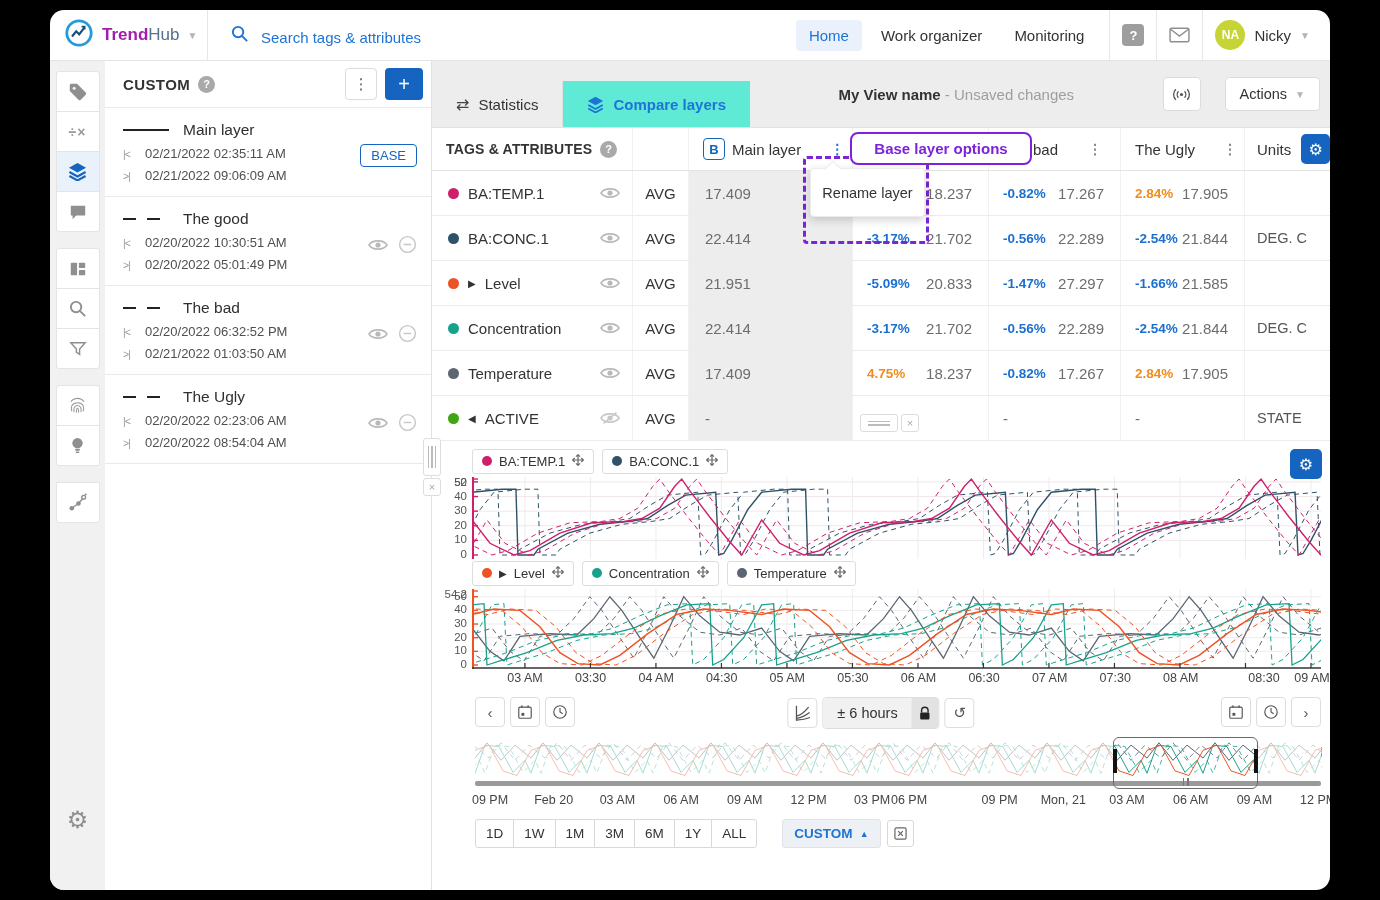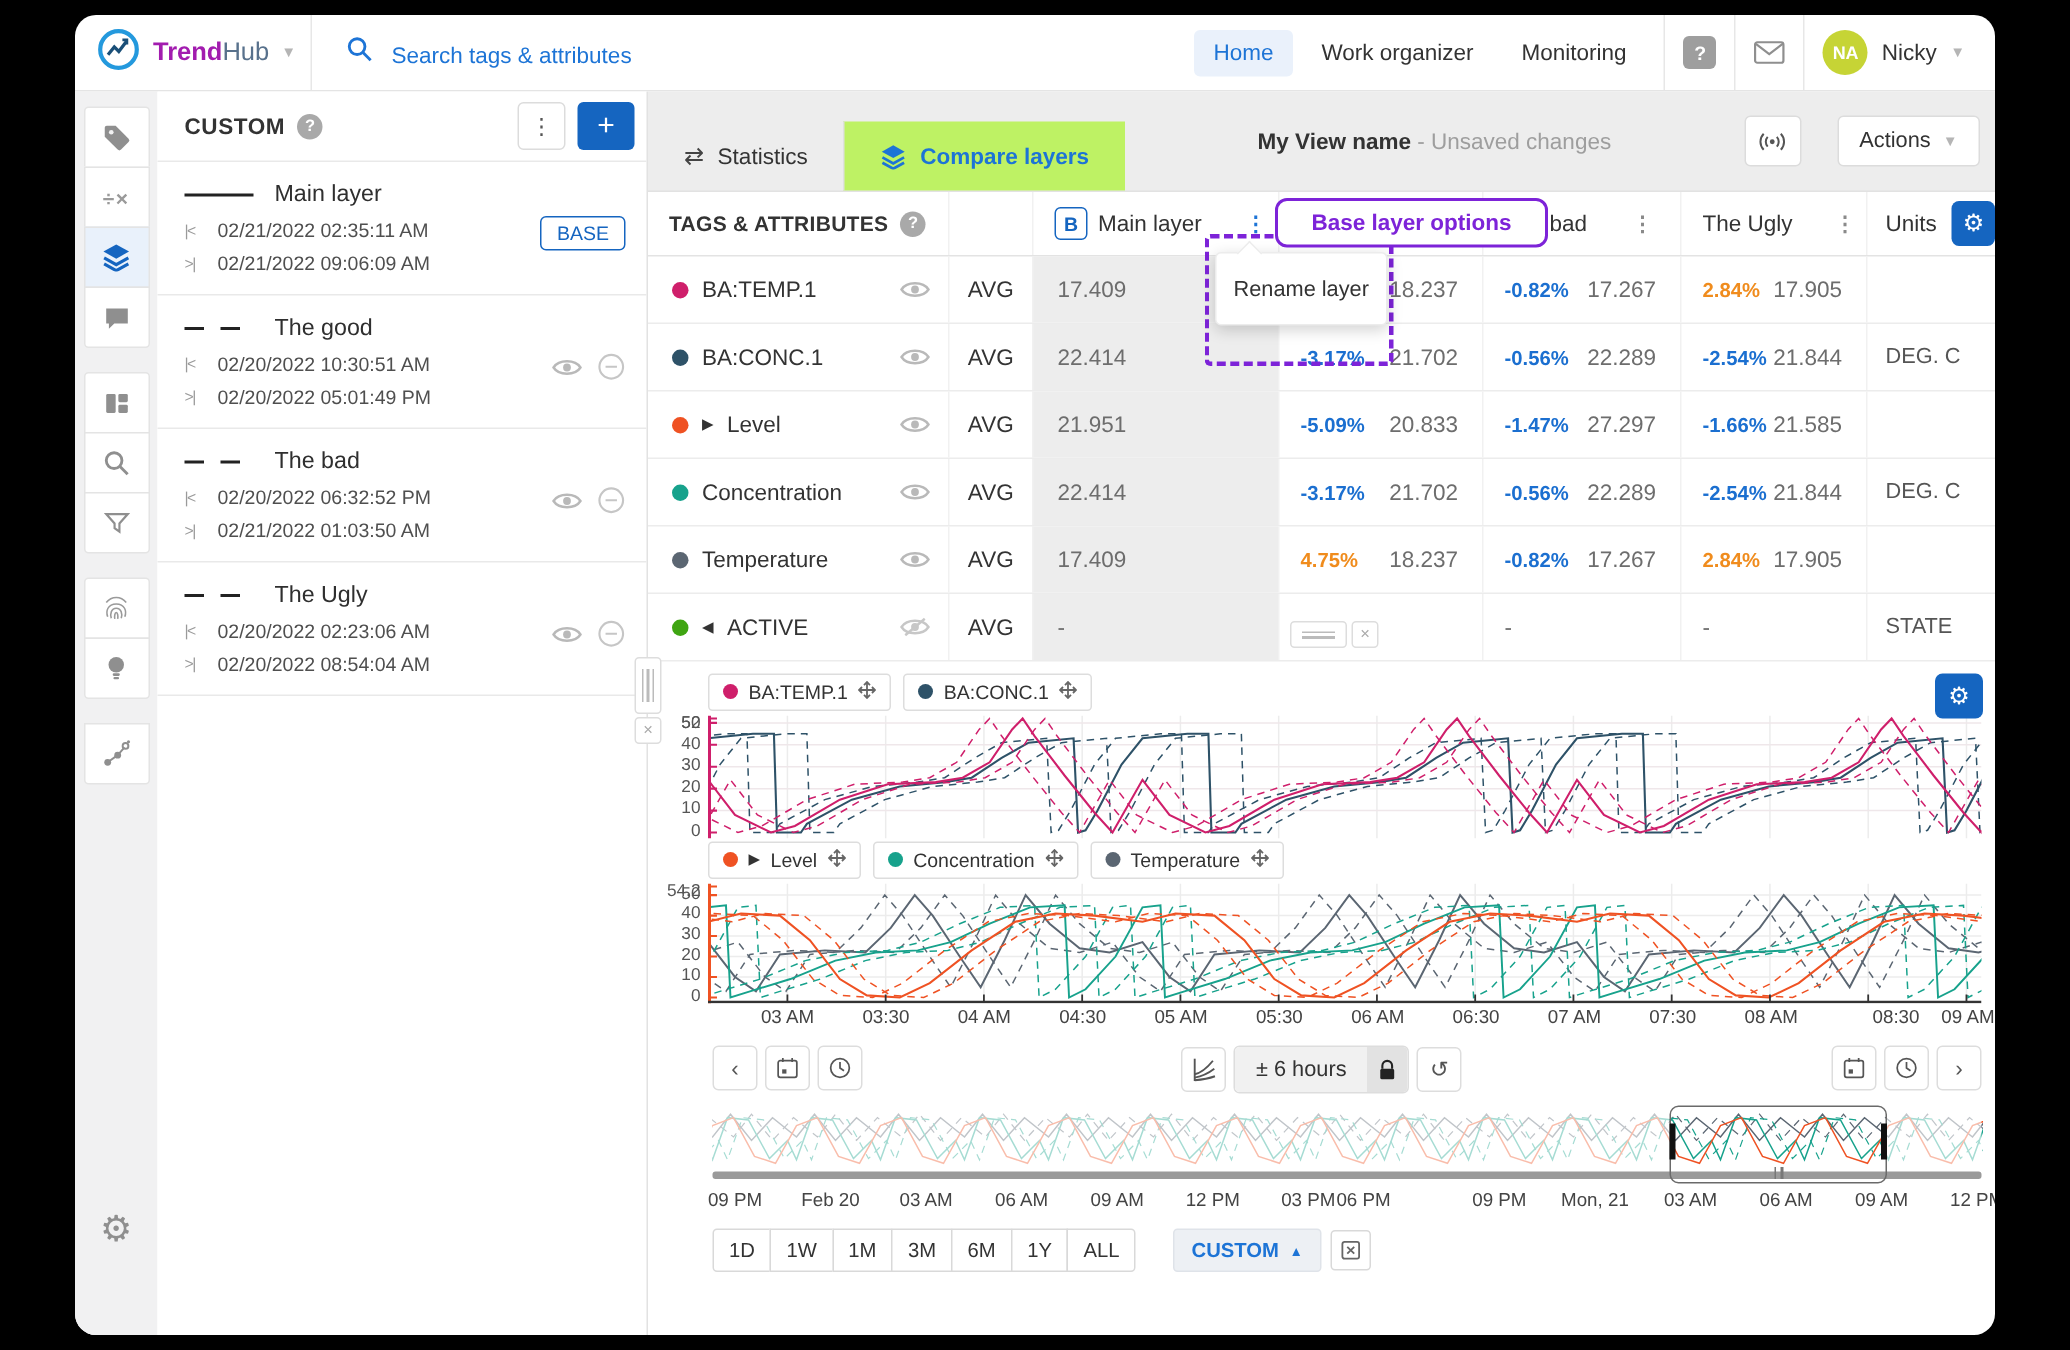--- a/index.html
+++ b/index.html
@@ -49,21 +49,21 @@
   .ts-row{display:flex;align-items:center;gap:8px;margin-top:7px;font-size:13px;color:#4f4f4f}
   .ts-ic{font-size:10.5px;color:#9a9a9a;width:14px;letter-spacing:-1px}
   .li-controls{position:absolute;right:14px;top:38px;display:flex;gap:10px;align-items:center}
   .base-badge{position:absolute;right:14px;top:36px;border:1.5px solid #1565c0;color:#1565c0;border-radius:4px;padding:3px 10px;font-size:13px;cursor:pointer}
   
   .main{flex:1;display:flex;flex-direction:column;position:relative;overflow:hidden}
   .tabbar{height:66px;background:#ededed;display:flex;align-items:flex-end;border-bottom:1px solid #e2e2e2;flex-shrink:0}
   .tab{height:46px;display:flex;align-items:center;gap:9px;padding:0 24px;font-size:15px;cursor:pointer}
   .tab-stats{color:#333}
   .swap-ic{font-size:16px;color:#444}
-  .tab-compare{background:#bef264;color:#1d74d6;font-weight:600;border-left:1px solid #e0e0e0}
+  .tab-compare{background:#5eead4;color:#1d74d6;font-weight:600;border-left:1px solid #e0e0e0}
   .view-title{flex:1;text-align:center;align-self:center;font-size:15px;white-space:nowrap}
   .view-name{font-weight:bold;color:#333}
   .view-status{color:#9e9e9e}
   .head-btns{align-self:center;display:flex;gap:24px;margin-right:10px}
   .hbtn{height:32px;border:1px solid #dcdcdc;border-radius:4px;background:#fff;display:flex;align-items:center;justify-content:center;cursor:pointer}
   .hbtn.ic{width:36px}
   .hbtn.actions{padding:0 14px;font-size:14.5px;color:#333;gap:8px}
   
   .tgrid{display:grid;grid-template-columns:200px 56px 164px 136px 132px 124px 86px}
   .thead{height:42px;border-bottom:1px solid #e3e3e3;flex-shrink:0}

